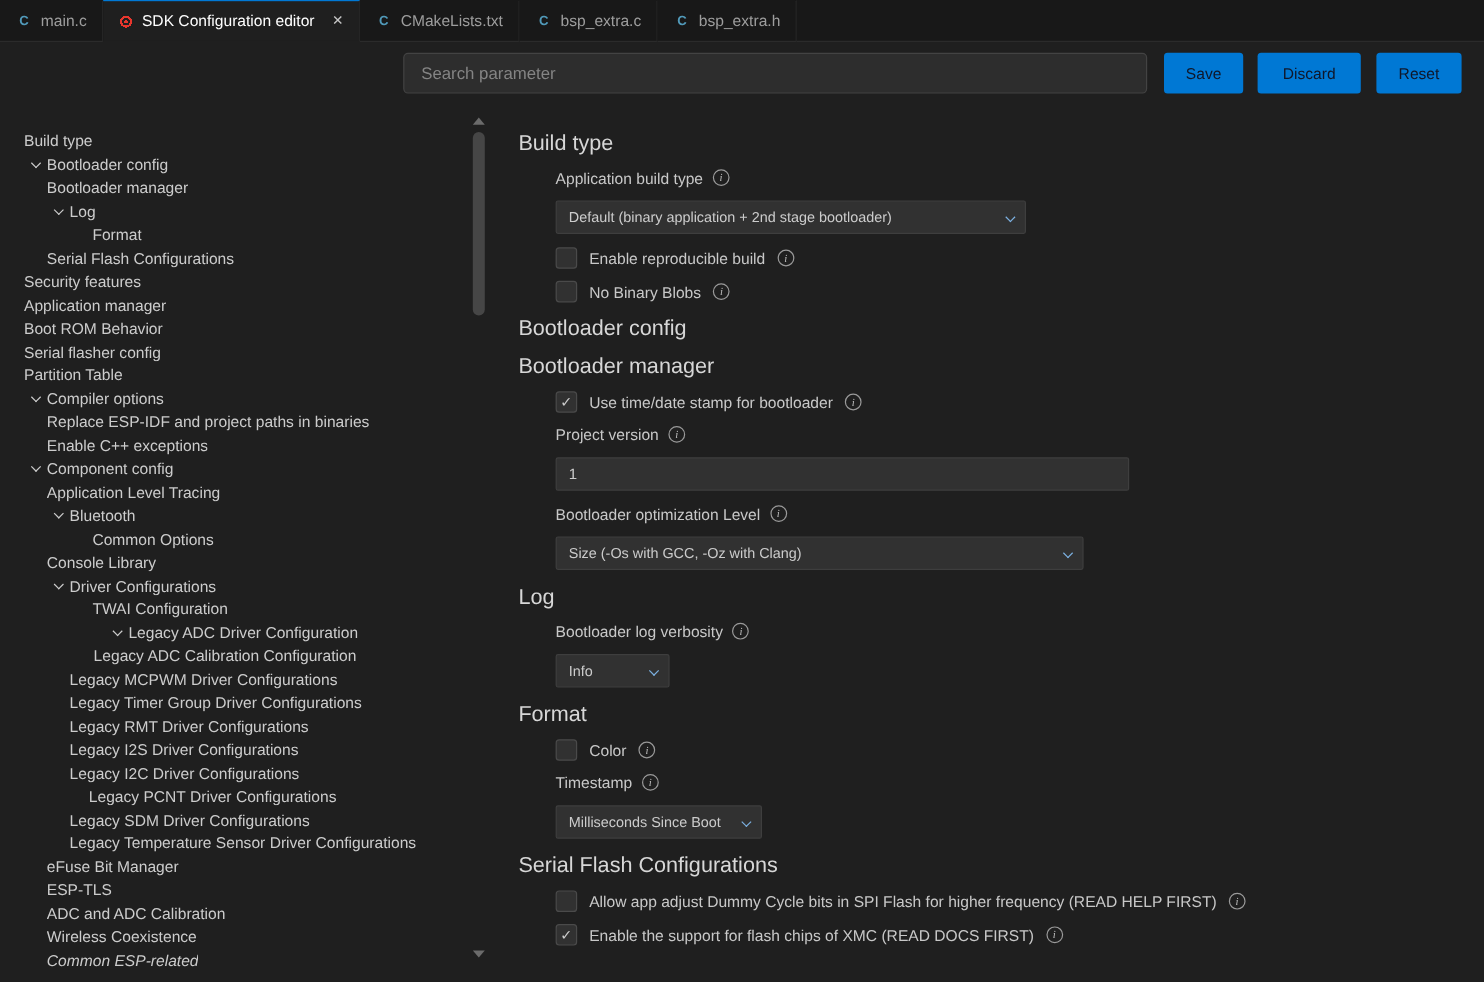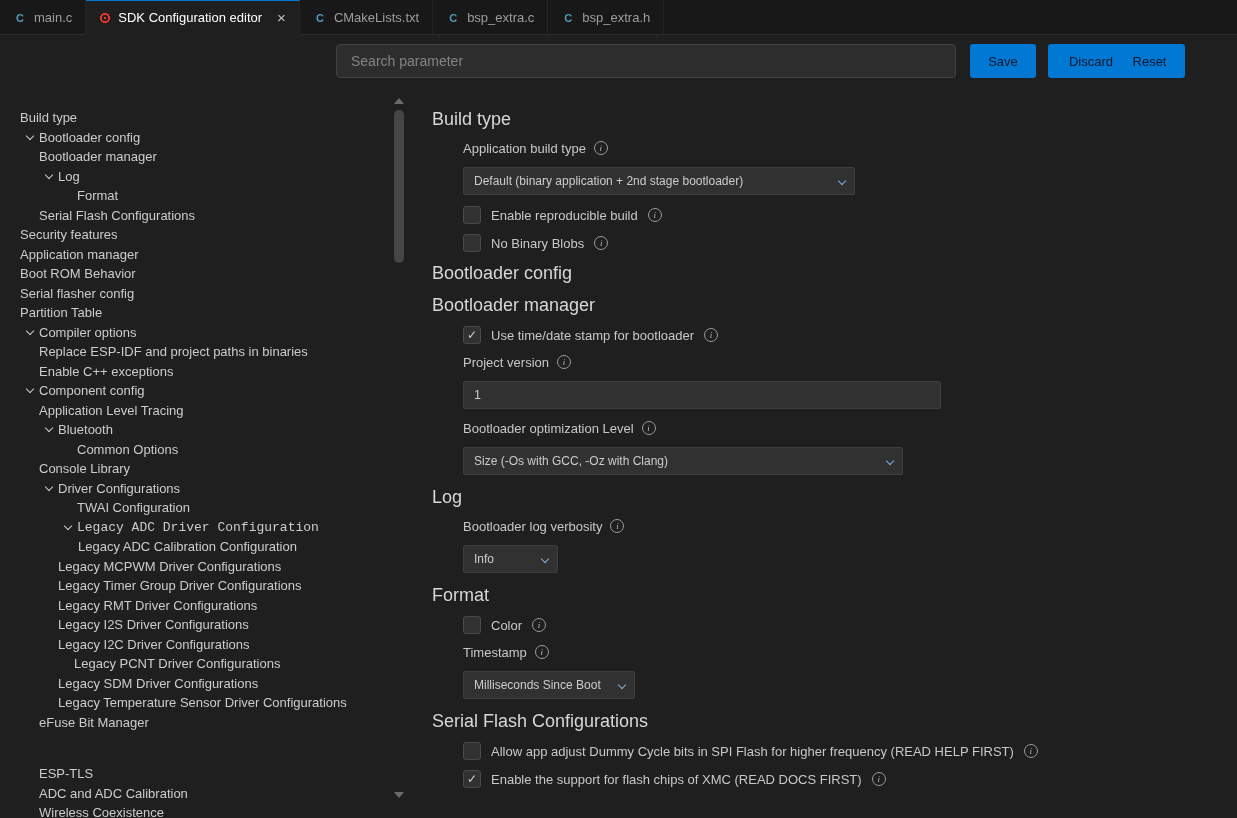--- a/index.html
+++ b/index.html
@@ -48,21 +48,21 @@
   }
   .search-input::placeholder { color:#848484; }
   .btn {
     position:absolute; top:9px; height:34px;
     background:#0078d4; border:none; border-radius:3px;
     color:#0f172a; font-size:13px; cursor:pointer;
     font-family:"Liberation Sans", sans-serif;
   }
   .btn-save { left:970px; width:66px; }
   .btn-discard { left:1048px; width:86px; }
-  .btn-reset { left:1114px; width:71px; }
+  .btn-reset { left:1147px; width:71px; }
 
   
   .sidebar { position:absolute; top:95px; left:0; width:392px; bottom:0; overflow:hidden; padding-top:13px; }
   .tree-item { height:19.5px; display:flex; align-items:center; font-size:13px; color:#cccccc; cursor:pointer; white-space:nowrap; overflow:hidden; }
   .tw { width:19px; height:100%; display:flex; align-items:center; justify-content:center; flex:none; }
   .tw::before {
     content:""; width:5px; height:5px; margin-top:-3px;
     border-right:1.4px solid #cccccc; border-bottom:1.4px solid #cccccc;
     transform:rotate(45deg);
   }
@@ -209,21 +209,21 @@
     <div class="tree-item" style="padding-left: 39px;">
       <span class="tree-label">Console Library</span>
     </div>
     <div class="tree-item" style="padding-left: 39px;">
       <span class="tw"></span>
       <span class="tree-label">Driver Configurations</span>
     </div>
     <div class="tree-item" style="padding-left: 77px;">
       <span class="tree-label">TWAI Configuration</span>
     </div>
-    <div class="tree-item" style="padding-left: 58px; font-family: Liberation Mono, monospace;">
+    <div class="tree-item" style="padding-left: 88px;">
       <span class="tw"></span>
       <span class="tree-label">Legacy ADC Driver Configuration</span>
     </div>
     <div class="tree-item" style="padding-left: 78px;">
       <span class="tree-label">Legacy ADC Calibration Configuration</span>
     </div>
     <div class="tree-item" style="padding-left: 58px;">
       <span class="tree-label">Legacy MCPWM Driver Configurations</span>
     </div>
     <div class="tree-item" style="padding-left: 58px;">
@@ -243,21 +243,21 @@
     </div>
     <div class="tree-item" style="padding-left: 58px;">
       <span class="tree-label">Legacy SDM Driver Configurations</span>
     </div>
     <div class="tree-item" style="padding-left: 58px;">
       <span class="tree-label">Legacy Temperature Sensor Driver Configurations</span>
     </div>
     <div class="tree-item" style="padding-left: 39px;">
       <span class="tree-label">eFuse Bit Manager</span>
     </div>
-    <div class="tree-item" style="padding-left: 39px; margin-top: 32px;">
+    <div class="tree-item" style="padding-left: 39px;">
       <span class="tree-label">ESP-TLS</span>
     </div>
     <div class="tree-item" style="padding-left: 39px;">
       <span class="tree-label">ADC and ADC Calibration</span>
     </div>
     <div class="tree-item" style="padding-left: 39px;">
       <span class="tree-label">Wireless Coexistence</span>
     </div>
     <div class="tree-item" style="padding-left: 39px; font-style: italic;">
       <span class="tree-label">Common ESP-related</span>

